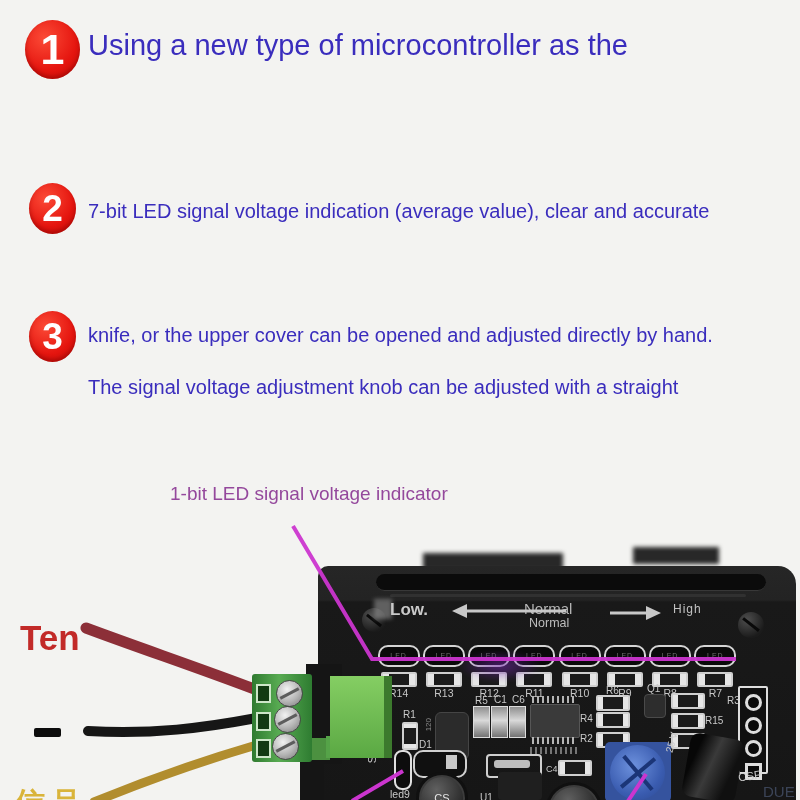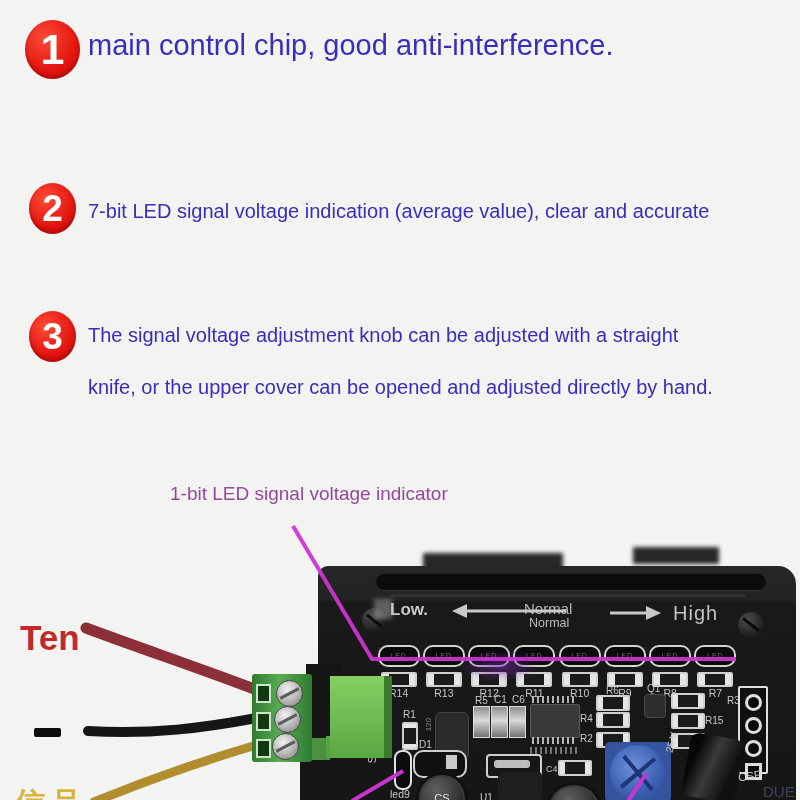--- a/index.html
+++ b/index.html
@@ -98,50 +98,50 @@
   .signal{position:absolute;left:14px;top:783px;font-size:31px;font-weight:bold;color:#d9b43a;letter-spacing:6px;}
   .watermark{position:absolute;left:763px;top:783px;font-size:15px;color:rgba(120,145,195,.38);}
 
   svg{position:absolute;left:0;top:0;pointer-events:none;}
 </style>
 </head>
 <body>
 
 <div class="badge b1">1</div>
 <div class="ftxt f1">
-  <div>main control chip, good anti-interference.</div>
+  <div>Using a new type of microcontroller as the</div>
 </div>
 
 <div class="badge b2">2</div>
 <div class="ftxt f2">
   <div>7-bit LED signal voltage indication (average value), clear and accurate</div>
 </div>
 
 <div class="badge b3">3</div>
 <div class="ftxt f3">
+  <div>knife, or the upper cover can be opened and adjusted directly by hand.</div>
   <div>The signal voltage adjustment knob can be adjusted with a straight</div>
-  <div>knife, or the upper cover can be opened and adjusted directly by hand.</div>
 </div>
 
 <div class="callout">1-bit LED signal voltage indicator</div>
 
 <div class="tab abs" style="left:423px;top:553px;width:140px;height:17px;"></div>
 <div class="tab abs" style="left:633px;top:547px;width:86px;height:17px;"></div>
 
 <div class="pcb">
   <div class="slot"></div>
   <div class="slot2"></div>
   <div class="screw" style="left:44px;top:42px;width:24px;height:24px;"></div>
   <div class="screw" style="left:420px;top:46px;width:26px;height:26px;"></div>
 
   <div class="smudge" style="left:56px;top:33px;width:18px;height:20px;"></div>
   <div class="silk" style="left:72px;top:34px;font-size:17px;font-weight:bold;text-align:right;">Low.</div>
   <div class="silk" style="left:206px;top:34px;font-size:15px;color:#b5b5b5;">Normal</div>
   <div class="silk" style="left:211px;top:50px;font-size:12.5px;color:#bdbdbd;">Normal</div>
-  <div class="silk" style="left:355px;top:36px;font-size:20px;letter-spacing:1px;color:#c2c2c2;">High</div>
+  <div class="silk" style="left:355px;top:36px;font-size:12px;letter-spacing:1px;color:#c2c2c2;">High</div>
 
 
   <div class="vrow ledrow">
     <div>
         <div class="led">LED</div>
       </div>
     <div>
         <div class="led">LED</div>
       </div>
     <div>

